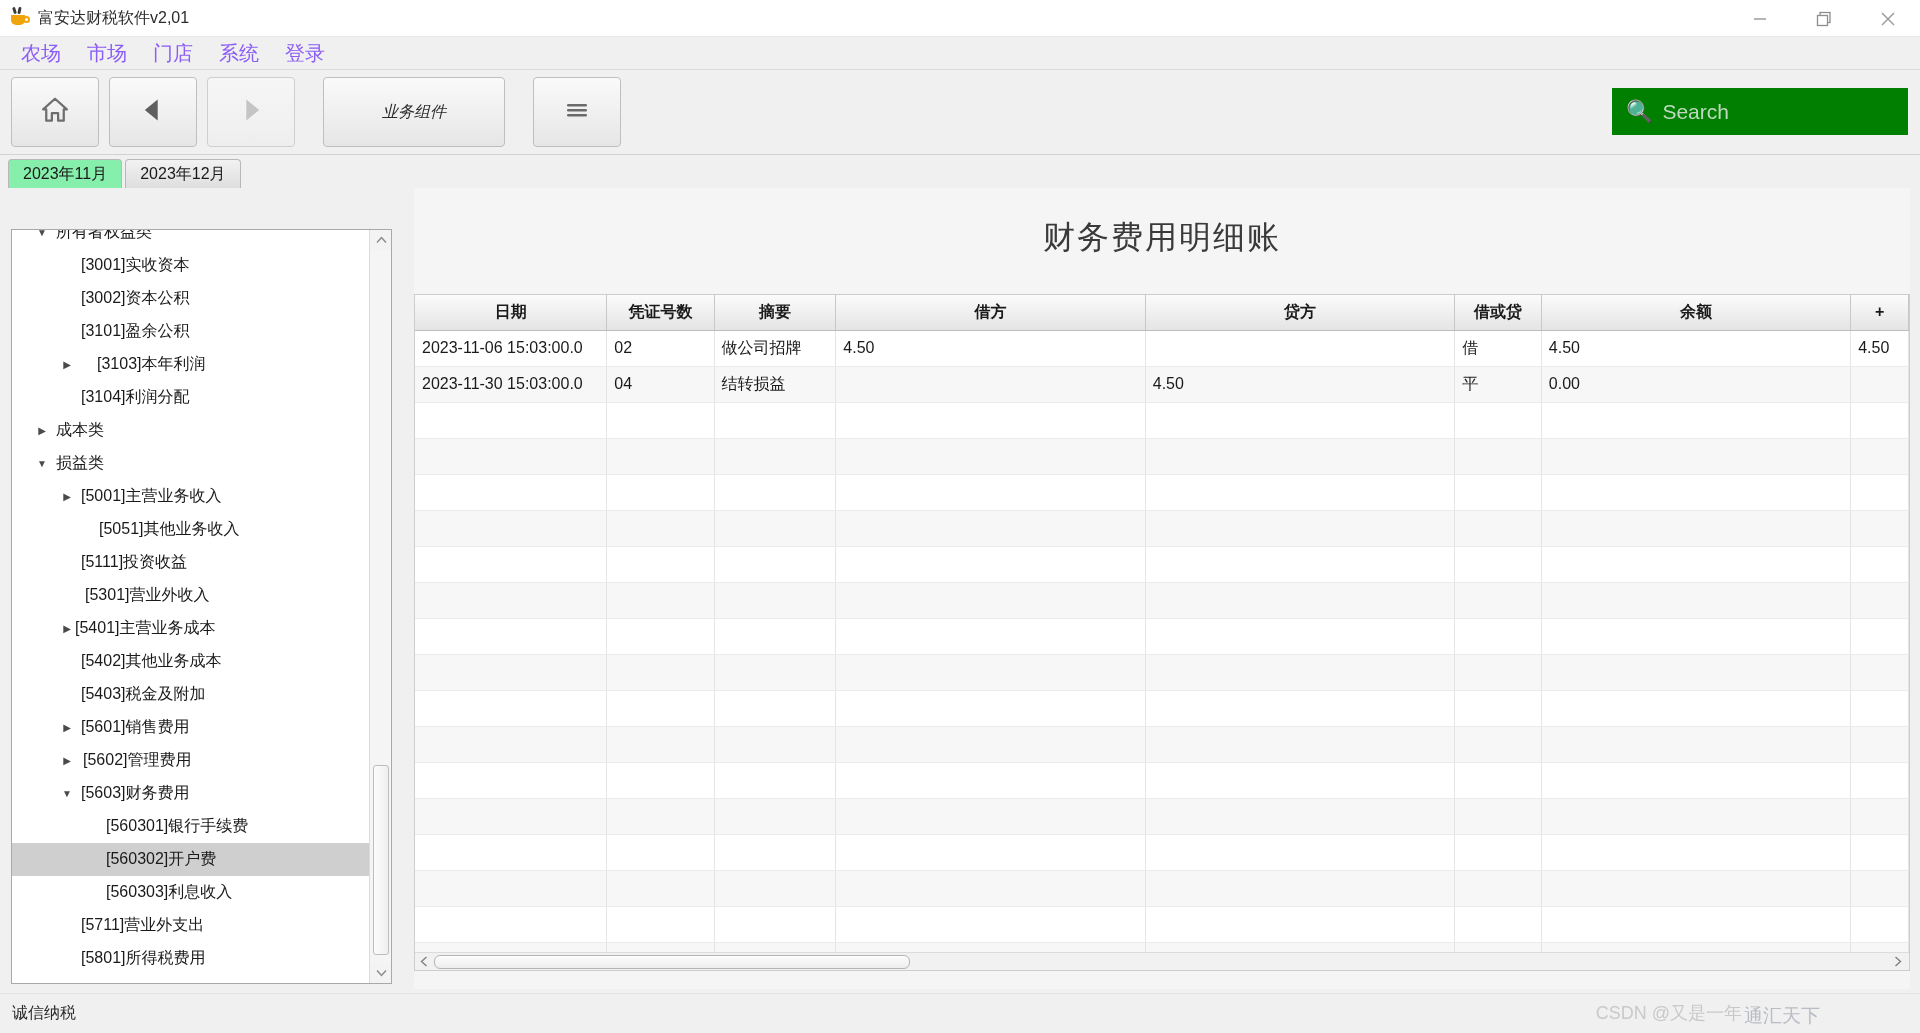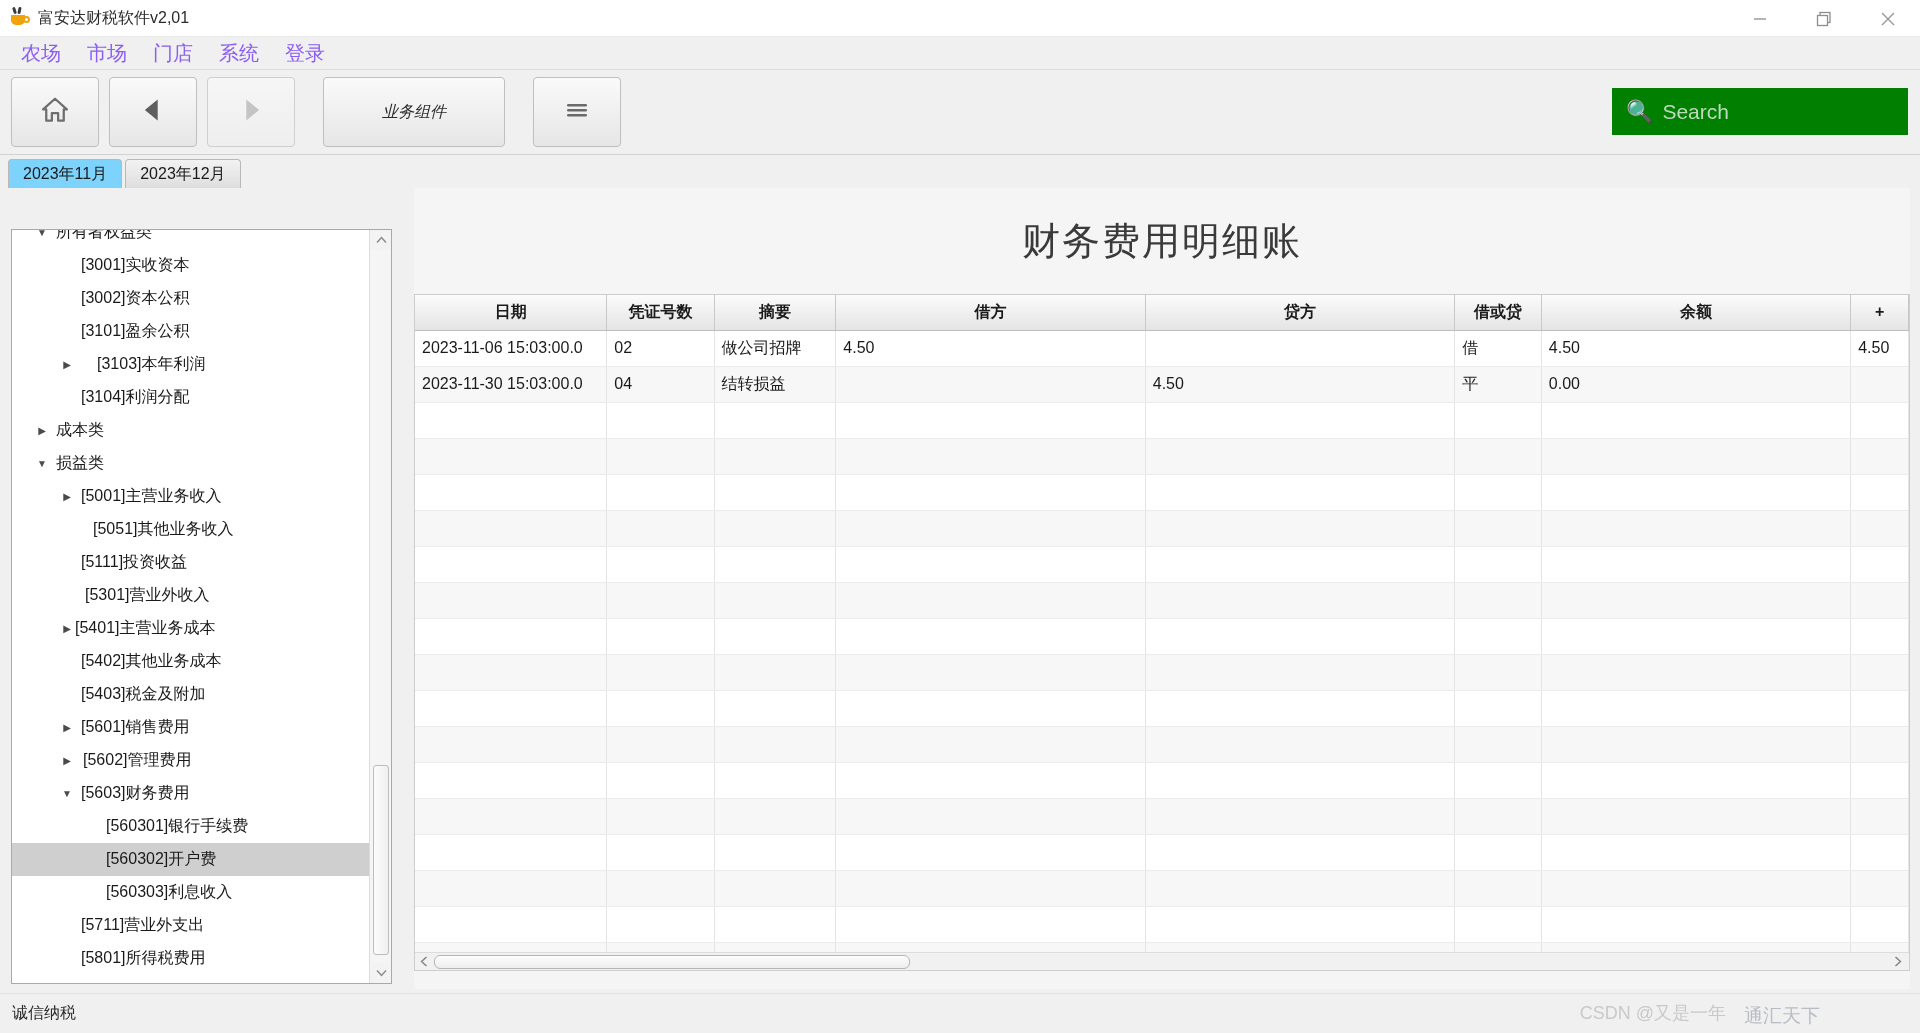--- a/index.html
+++ b/index.html
@@ -86,21 +86,21 @@
   #tabstrip {
     height: 33px; background: #f0f0f0; display: flex; align-items: flex-end;
     padding-left: 8px; position: relative;
   }
   .tab {
     height: 29px; padding: 0 14px; font-size: 16px; color: #1a1a1a;
     display: flex; align-items: center;
     border: 1px solid #b8b8b8; border-bottom: none;
     border-radius: 4px 4px 0 0; margin-right: 3px;
   }
-  .tab.active { background: #7dd3fc; }
+  .tab.active { background: #86efac; }
   .tab.inactive { background: linear-gradient(#f2f2f2, #dedede); }
 
   
   #content {
     position: absolute; left: 0; top: 188px; right: 0; bottom: 40px;
     background: #f0f0f0;
   }
 
   
   #tree-panel {
@@ -141,21 +141,21 @@
     background: linear-gradient(90deg,#fcfcfc,#efefef);
     border: 1px solid #bdbdbd; border-radius: 3px;
   }
 
   
   #report {
     position: absolute; left: 414px; top: 0; right: 10px; bottom: 4px;
     background: #f5f5f5;
   }
   #report-title {
-    text-align: center; font-size: 38px; color: #3a3a3a;
+    text-align: center; font-size: 32px; color: #3a3a3a;
     padding-top: 28px; letter-spacing: 2px;
   }
   #table-wrap {
     position: absolute; left: 0; right: 0; top: 106px; bottom: 18px;
     border: 1px solid #cdcdcd; background: #ffffff; overflow: hidden;
   }
   table.grid { width: 100%; border-collapse: collapse; table-layout: fixed; }
   table.grid th {
     height: 35px; font-size: 16px; color: #1a1a1a; font-weight: bold;
     background: linear-gradient(#fbfbfb, #e4e4e4);
@@ -194,21 +194,21 @@
   #statusbar {
     position: absolute; left: 0; right: 0; bottom: 0; height: 40px;
     background: #f0f0f0; display: flex; align-items: center;
     border-top: 1px solid #e2e2e2;
   }
   #status-text { margin-left: 12px; font-size: 16px; color: #2b2b2b; }
 
   .watermark {
     position: absolute; bottom: 8px; font-size: 18px; pointer-events: none;
   }
-  #wm-csdn { right: 194px; color: #c9c9c9; }
+  #wm-csdn { right: 178px; color: #c9c9c9; }
   #wm-tong { right: 100px; bottom: 4px; color: #b9bcc4; font-size: 19px; }
 </style>
 </head>
 <body>
 
 <div id="titlebar">
   <div id="app-icon">
     <div class="steam1"></div>
       <div class="steam2"></div>
     <div class="cup"></div>
@@ -335,21 +335,21 @@
           <span style="margin-left: 6px;">损益类</span>
         </div>
         <div class="tree-row">
           <span style="display: inline-block; flex: 0 0 auto; width: 47px;"></span>
           <span class="tw">▶</span>
           <span style="margin-left: 6px;">[5001]主营业务收入</span>
         </div>
         <div class="tree-row">
           <span style="display: inline-block; flex: 0 0 auto; width: 47px;"></span>
           <span class="tw empty">▶</span>
-          <span style="margin-left: 18px;">[5051]其他业务收入</span>
+          <span style="margin-left: 24px;">[5051]其他业务收入</span>
         </div>
         <div class="tree-row">
           <span style="display: inline-block; flex: 0 0 auto; width: 47px;"></span>
           <span class="tw empty">▶</span>
           <span style="margin-left: 6px;">[5111]投资收益</span>
         </div>
         <div class="tree-row">
           <span style="display: inline-block; flex: 0 0 auto; width: 47px;"></span>
           <span class="tw empty">▶</span>
           <span style="margin-left: 10px;">[5301]营业外收入</span>

